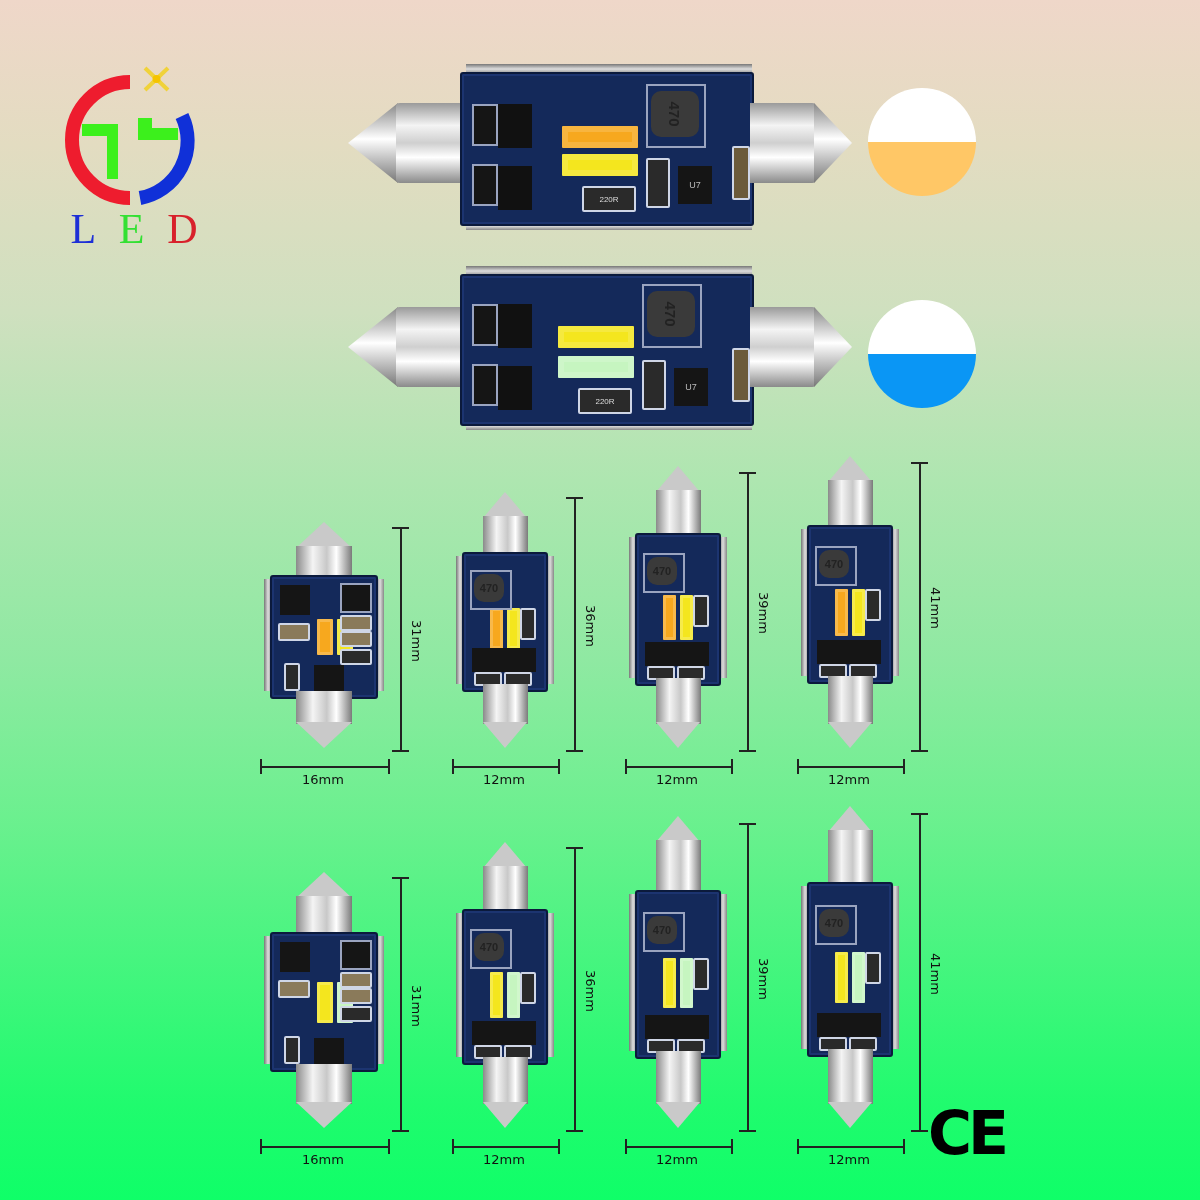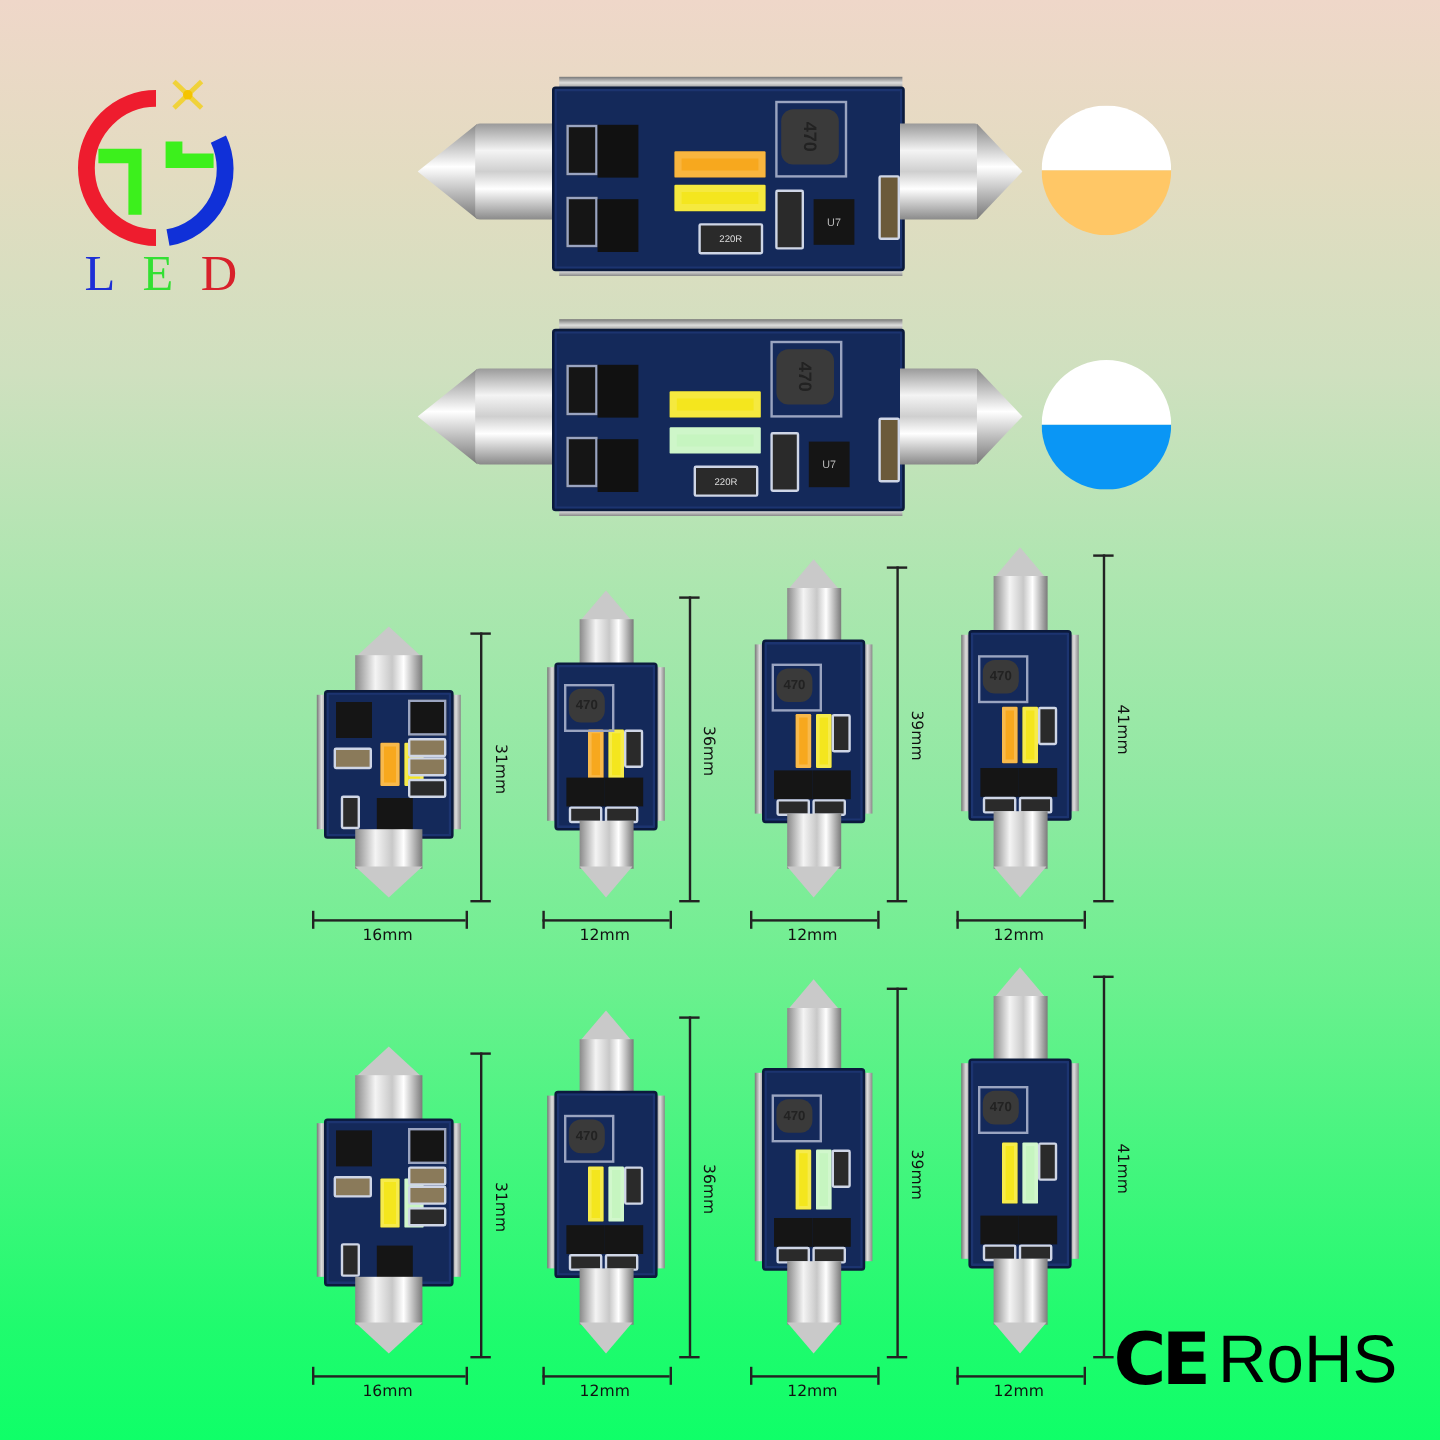--- a/index.html
+++ b/index.html
@@ -346,14 +346,13 @@
     <div class="dim-line" style="left:911px;top:1130px;width:17px;height:1.5px;"></div>
     <div class="dim-label vert-label" style="left:943px;top:953px;">41mm</div>
     <div class="dim-line" style="left:797px;top:1146px;width:106px;height:1.5px;"></div>
     <div class="dim-line" style="left:797px;top:1139px;width:1.5px;height:15px;"></div>
     <div class="dim-line" style="left:903px;top:1139px;width:1.5px;height:15px;"></div>
     <div class="dim-label" style="left:828px;top:1152px;">12mm</div>
   </div>
 
 <div class="cert">
   <span class="ce">CE</span>
-  <span class="rohs">RoHS</span>
 </div>
 
 </body></html>

